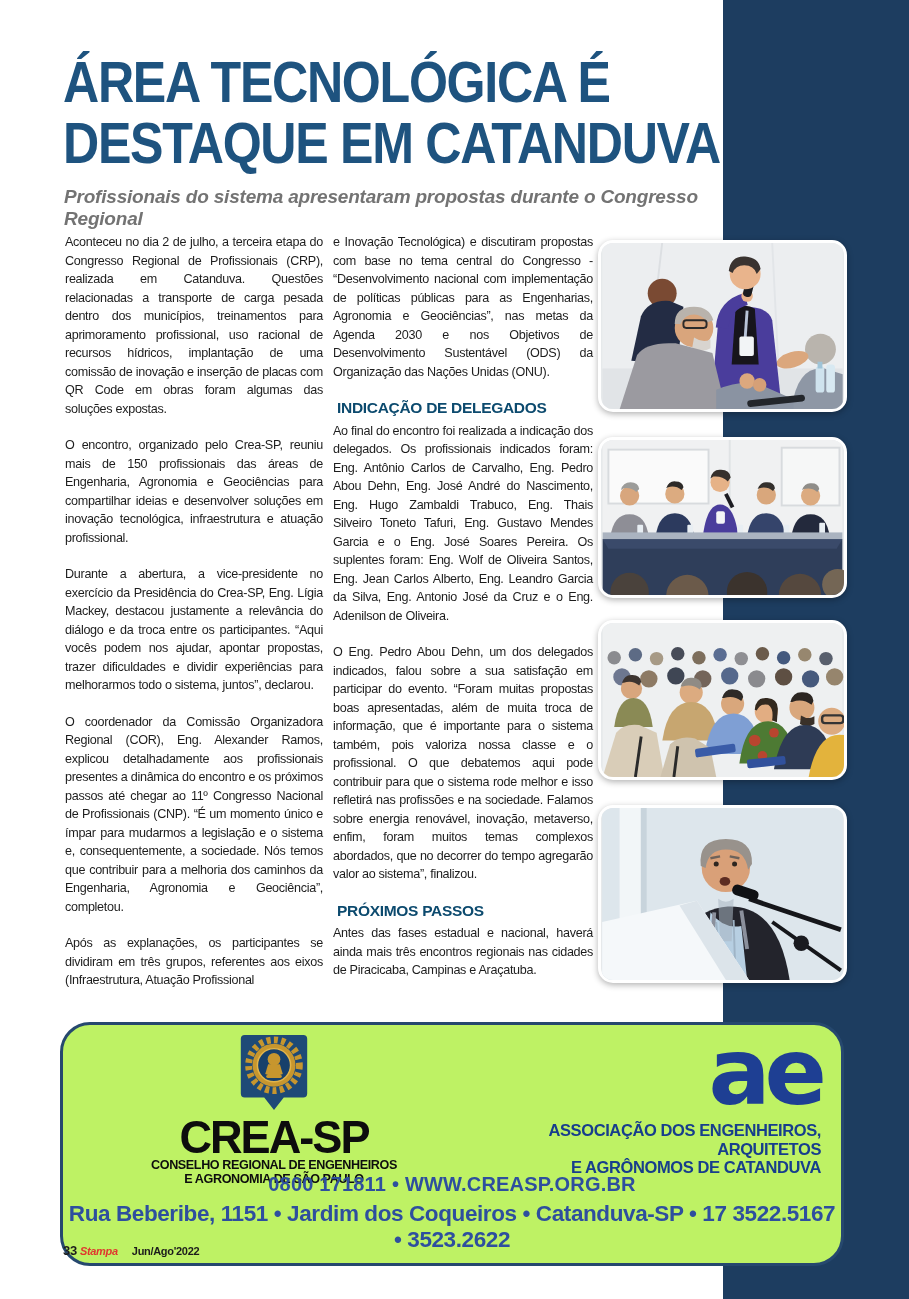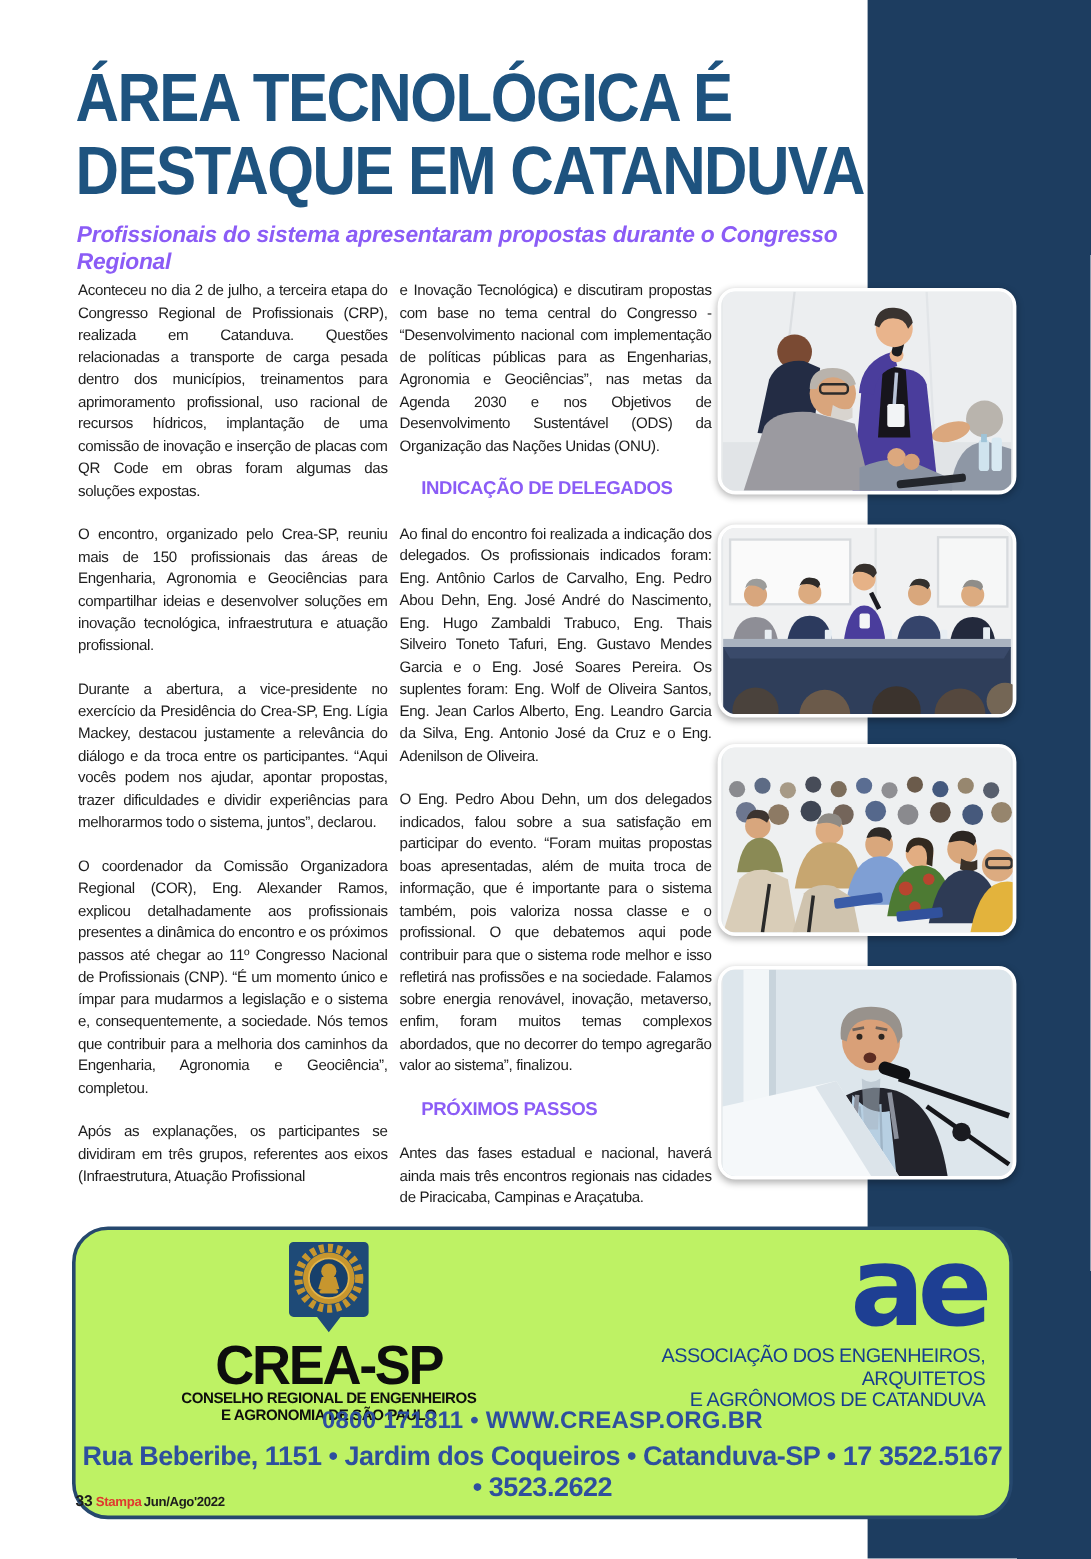--- a/index.html
+++ b/index.html
@@ -10,32 +10,32 @@
   .navy-band { position:absolute; left:723px; top:0; width:186px; height:1299px; background:#1d3d60; }
 
   
   .headline {
     position:absolute; left:63px; top:52px; margin:0; width:760px;
     font-size:57px; line-height:61px; font-weight:700; color:#1e537f;
     letter-spacing:-1.5px; transform:scaleX(.88); transform-origin:left top;
   }
   .subtitle {
     position:absolute; left:64px; top:186px; margin:0; width:660px;
-    font-size:19px; font-weight:700; font-style:italic; color:#8b5cf6; letter-spacing:-0.2px;
+    font-size:19px; font-weight:700; font-style:italic; color:#737373; letter-spacing:-0.2px;
   }
 
   
   .col {
     position:absolute; top:233px; font-size:12.6px; line-height:18.5px;
     color:#1d1d1d; text-align:justify; letter-spacing:-0.3px;
   }
   .col-1 { left:65px; width:258px; }
   .col-2 { left:333px; width:260px; }
   .col p { margin:0 0 18px 0; }
-  .col h3 { margin:18px; font-size:15.5px; font-weight:700; color:#8b5cf6; letter-spacing:-0.3px; }
+  .col h3 { margin:4px; font-size:15.5px; font-weight:700; color:#0c4a6e; letter-spacing:-0.3px; }
 
   
   figure.photo {
     position:absolute; left:598px; width:249px; margin:0; box-sizing:border-box;
     border:3px solid #ffffff; border-radius:15px; overflow:hidden;
     box-shadow:0 2px 6px rgba(0,0,0,.3); background:#e6e9eb;
   }
   figure.photo svg { display:block; width:100%; height:100%; }
   .photo-1 { top:240px; height:172px; }
   .photo-2 { top:437px; height:161px; }
@@ -52,29 +52,29 @@
   .creasp-wordmark {
     font-size:46px; font-weight:700; color:#0d0d0d; letter-spacing:-2px; line-height:44px;
     transform:scaleX(.98); transform-origin:center top;
   }
   .creasp-sub { font-size:12.6px; font-weight:700; color:#0d0d0d; line-height:13.6px; letter-spacing:-0.4px; }
   .ae-block { position:absolute; left:408px; top:6px; width:350px; text-align:right; }
   .ae-logo-text {
     font-family:"DejaVu Sans", sans-serif; font-size:92px; line-height:84px;
     font-weight:700; color:#1e3f93; letter-spacing:-6px;
   }
-  .ae-name { font-size:16.5px; font-weight:400; color:#173e8c; line-height:18.5px; letter-spacing:-0.4px; margin-top:6px; }
+  .ae-name { font-size:16.5px; font-weight:700; color:#173e8c; line-height:18.5px; letter-spacing:-0.4px; margin-top:6px; }
   .ad-lines { position:absolute; left:0; right:0; bottom:10px; text-align:center; }
   .ad-phone { font-size:20px; font-weight:700; color:#2e4f9e; letter-spacing:0.2px;margin-top:28px; }
   .ad-address { font-size:22.5px; font-weight:700; color:#2e4f9e; letter-spacing:-0.4px; margin-top:5px; }
 
   
   .page-footer { position:absolute; left:63px; top:1243px; font-size:11px; color:#1c1c1c; letter-spacing:-0.3px; }
   .page-footer .num { font-size:13px; font-weight:700; margin-right:3px; }
-  .page-footer .mag { color:#e0392e; font-weight:700; margin-right:2px; }
+  .page-footer .mag { color:#e0392e; font-weight:700; font-style:italic; margin-right:14px; }
   .page-footer .ed { font-weight:700; }
 </style>
 </head>
 <body>
 
 <div class="page">
   <div class="navy-band"></div>
 
   <h1 class="headline"><span>ÁREA TECNOLÓGICA É</span><br>
     <span>DESTAQUE EM CATANDUVA</span></h1>

